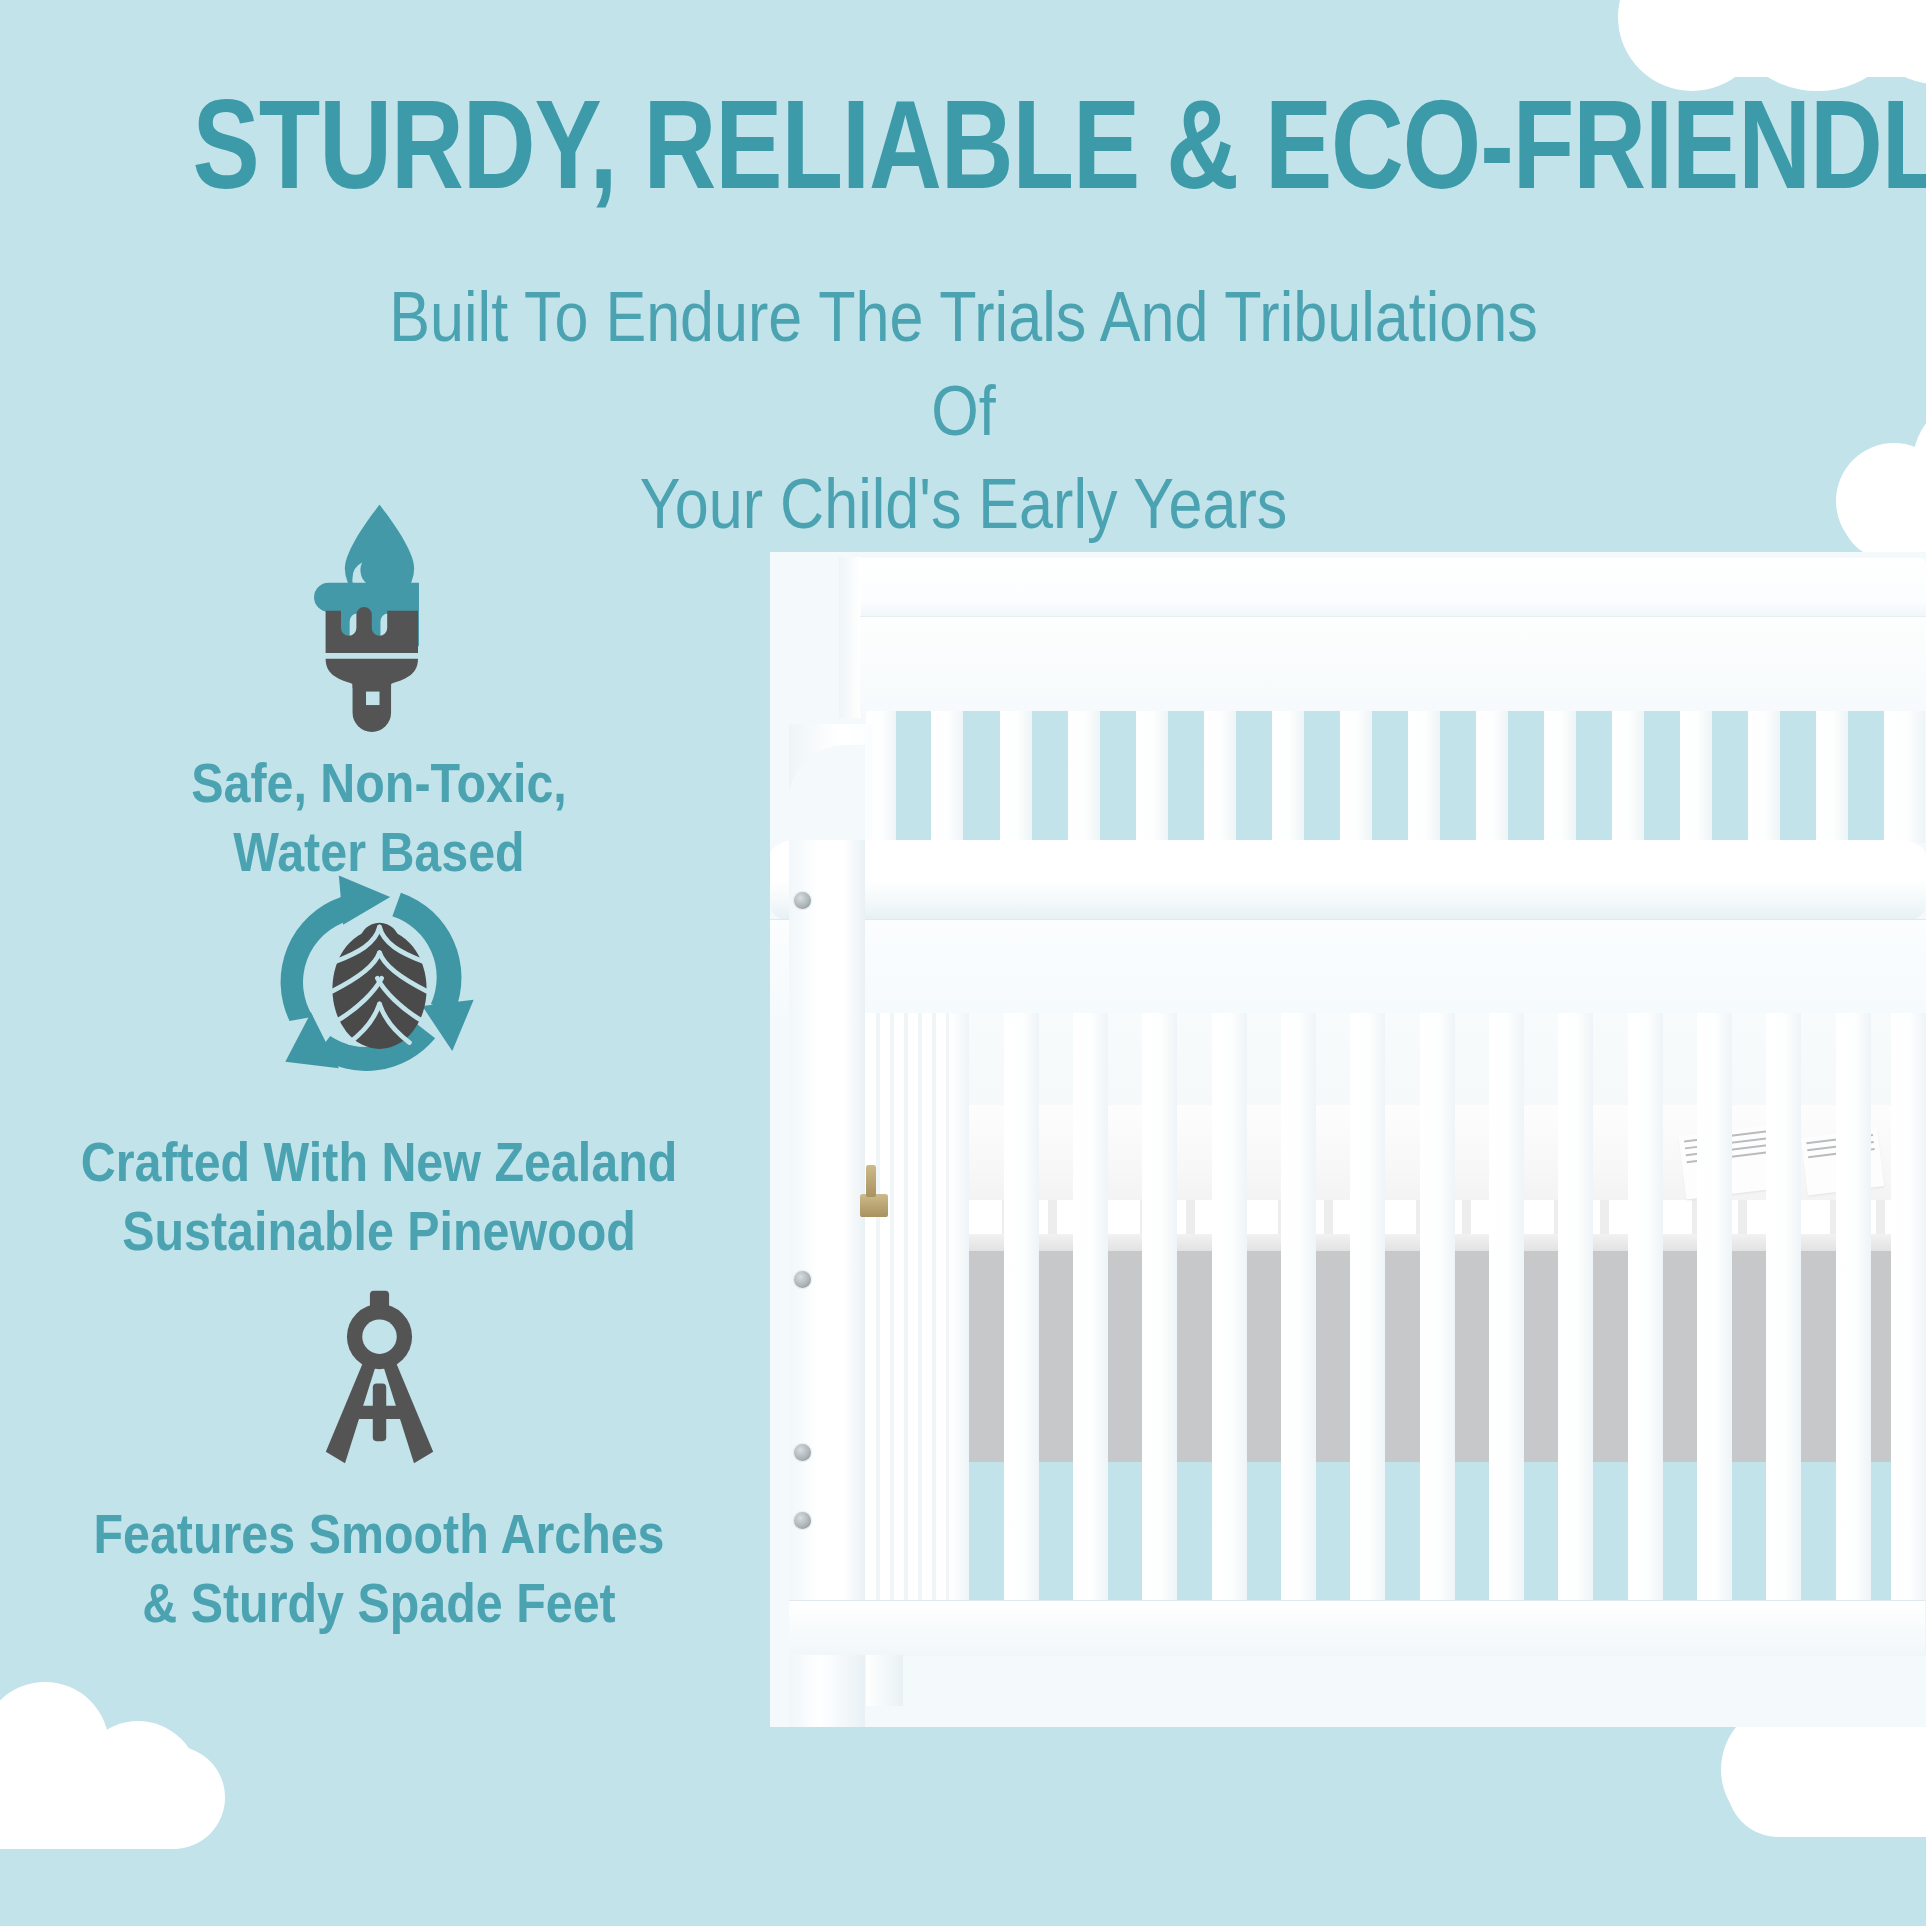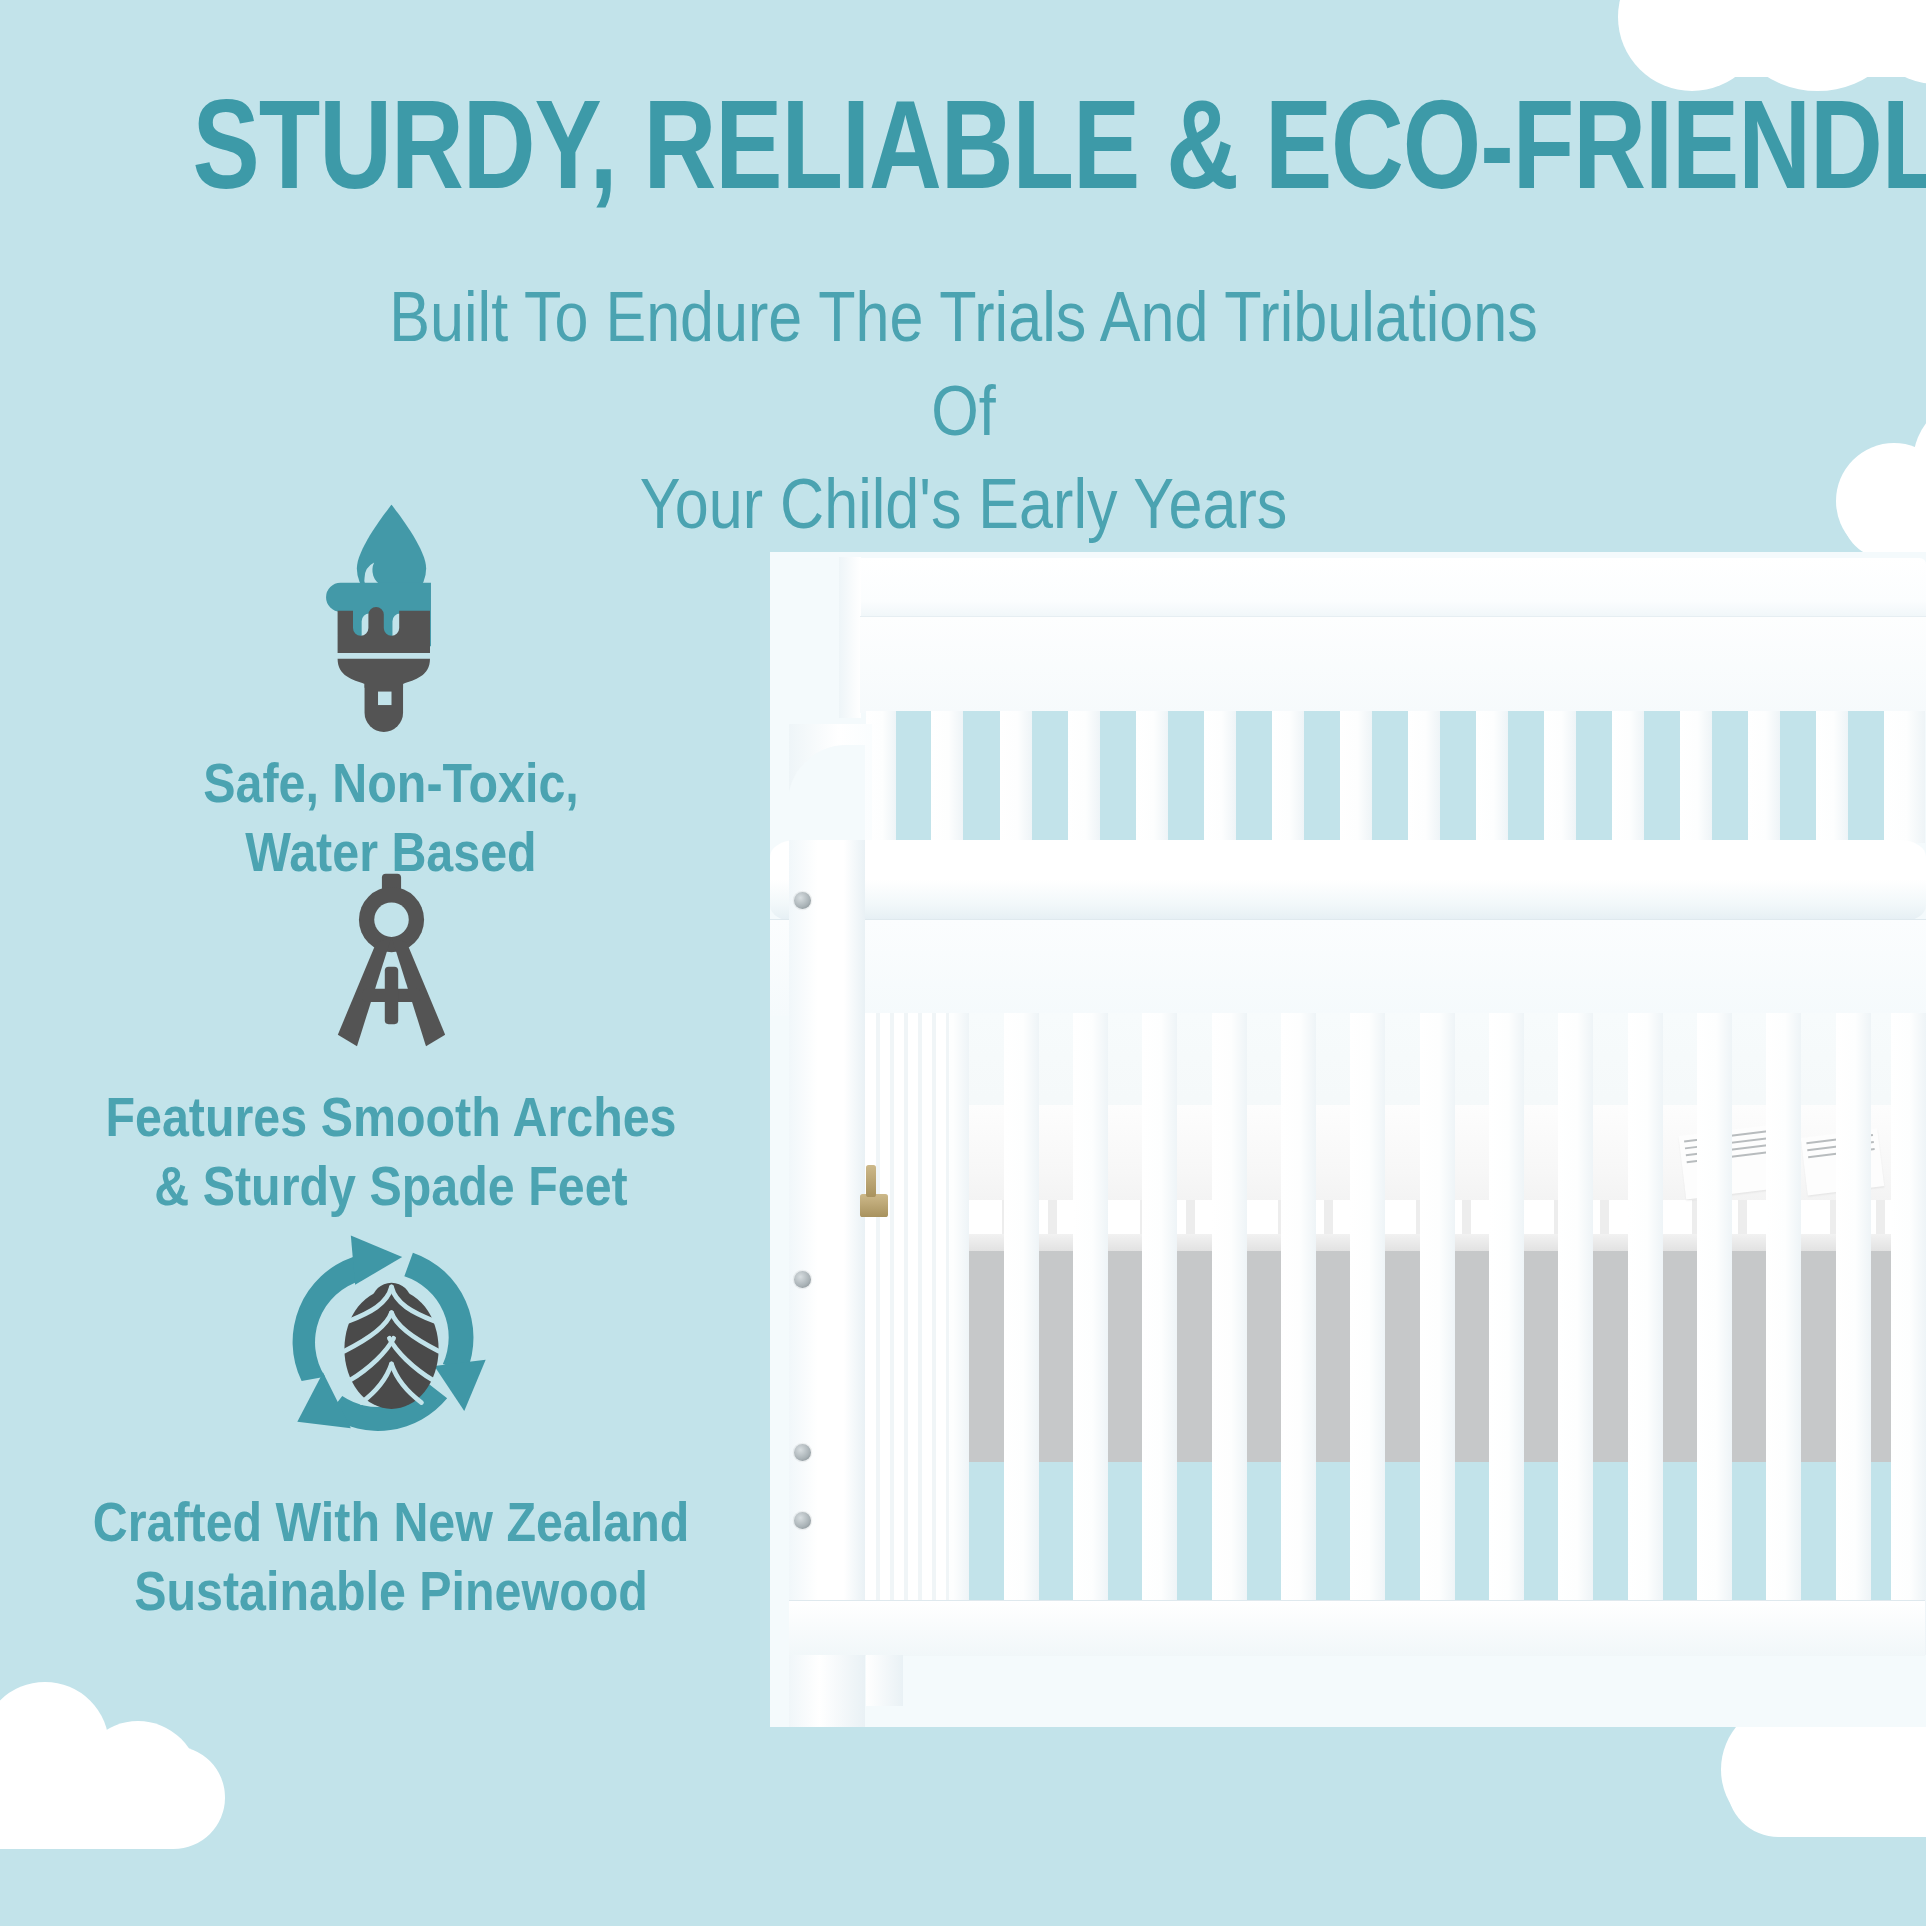--- a/index.html
+++ b/index.html
@@ -57,21 +57,21 @@
     font-size: 71px;
     font-weight: 400;
     line-height: 1.32;
     transform: scaleX(0.86);
     transform-origin: 50% 0;
   }
 
   
   .features {
     position: absolute;
-    left: 12px;
+    left: 0;
     top: 494px;
     width: 758px;
   }
   .feature {
     position: relative;
     width: 758px;
     text-align: center;
   }
   .feature .icon-wrap {
     display: flex;
@@ -243,43 +243,20 @@
 
           <path d="M22 82 h48 c0 9 -8 11 -14 13 v2 H36 v-2 c-6 -2 -14 -4 -14 -13 Z" fill="#545454"></path>
 
           <path d="M36 95 h20 v15 a10 10 0 0 1 -20 0 Z" fill="#545454"></path>
           <rect x="43" y="99" width="7" height="7" fill="#c2e3ea"></rect>
         </svg>
       </div>
       <div class="caption">
         <div>Safe, Non-Toxic,</div>
         <div>Water Based</div>
-      </div>
-    </div>
-
-    <div class="feature" style="height:360px;">
-      <div class="icon-wrap" style="height:212px;">
-        <svg width="161" height="193" viewBox="0 0 84 100">
-          <g fill="#545454">
-            <rect x="37" y="0" width="10" height="16" rx="2"></rect>
-            <circle cx="42" cy="24" r="17"></circle>
-
-            <path d="M34 36 L42 33 L24 90 L14 84 Z"></path>
-
-            <path d="M50 36 L42 33 L60 90 L70 84 Z"></path>
-
-            <rect x="27" y="60" width="30" height="7" rx="2"></rect>
-            <rect x="38.5" y="48.5" width="7" height="30" rx="2"></rect>
-          </g>
-          <circle cx="42" cy="24" r="9" fill="#c2e3ea"></circle>
-        </svg>
-      </div>
-      <div class="caption">
-        <div>Features Smooth Arches</div>
-        <div>&amp; Sturdy Spade Feet</div>
       </div>
     </div>
 
     <div class="feature" style="height:417px;">
       <div class="icon-wrap" style="height:257px;">
         <svg width="257" height="244" viewBox="0 0 120 114">
           <g fill="#3f97a6">
 
             <path d="M18 72 A42 42 0 0 1 42 14 l4 11 A30 30 0 0 0 29 70 Z"></path>
             <path d="M41 4 l24 10 -22 13 Z"></path>
@@ -303,20 +280,43 @@
             <path d="M40 72 C50 66 58 58 61 52"></path>
             <path d="M80 72 C70 66 62 58 59 52"></path>
             <path d="M46 82 C54 76 58 70 60 64"></path>
             <path d="M74 82 C66 76 62 70 60 64"></path>
           </g>
         </svg>
       </div>
       <div class="caption">
         <div>Crafted With New Zealand</div>
         <div>Sustainable Pinewood</div>
+      </div>
+    </div>
+
+    <div class="feature" style="height:360px;">
+      <div class="icon-wrap" style="height:212px;">
+        <svg width="161" height="193" viewBox="0 0 84 100">
+          <g fill="#545454">
+            <rect x="37" y="0" width="10" height="16" rx="2"></rect>
+            <circle cx="42" cy="24" r="17"></circle>
+
+            <path d="M34 36 L42 33 L24 90 L14 84 Z"></path>
+
+            <path d="M50 36 L42 33 L60 90 L70 84 Z"></path>
+
+            <rect x="27" y="60" width="30" height="7" rx="2"></rect>
+            <rect x="38.5" y="48.5" width="7" height="30" rx="2"></rect>
+          </g>
+          <circle cx="42" cy="24" r="9" fill="#c2e3ea"></circle>
+        </svg>
+      </div>
+      <div class="caption">
+        <div>Features Smooth Arches</div>
+        <div>&amp; Sturdy Spade Feet</div>
       </div>
     </div>
 
   </div>
 
   <div id="crib">
     <div class="photo-bg"></div>
 
     <div class="hb-top"></div>
     <div class="hb-left-edge"></div>

